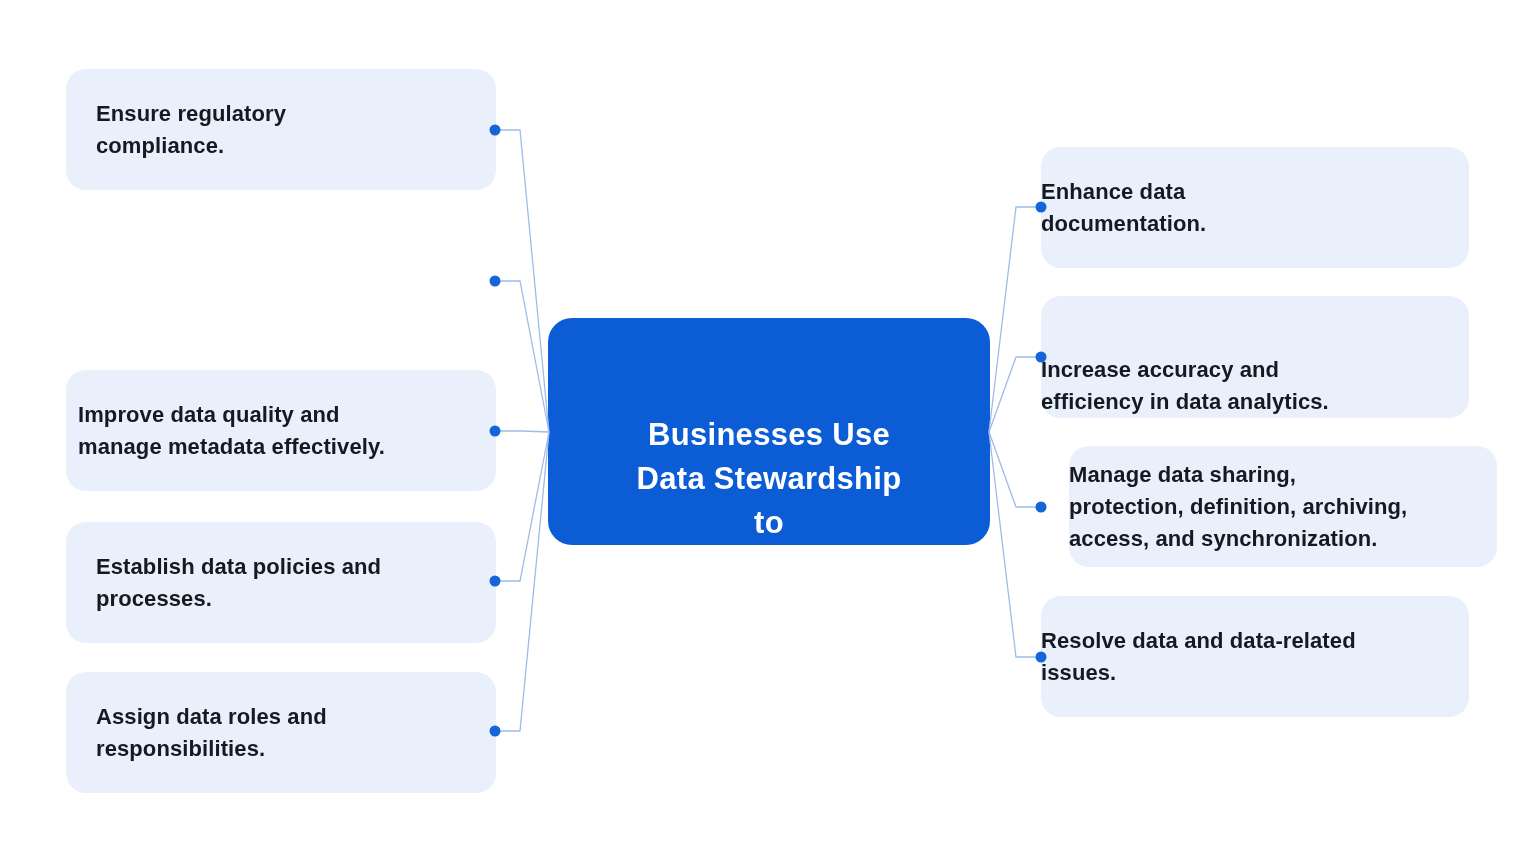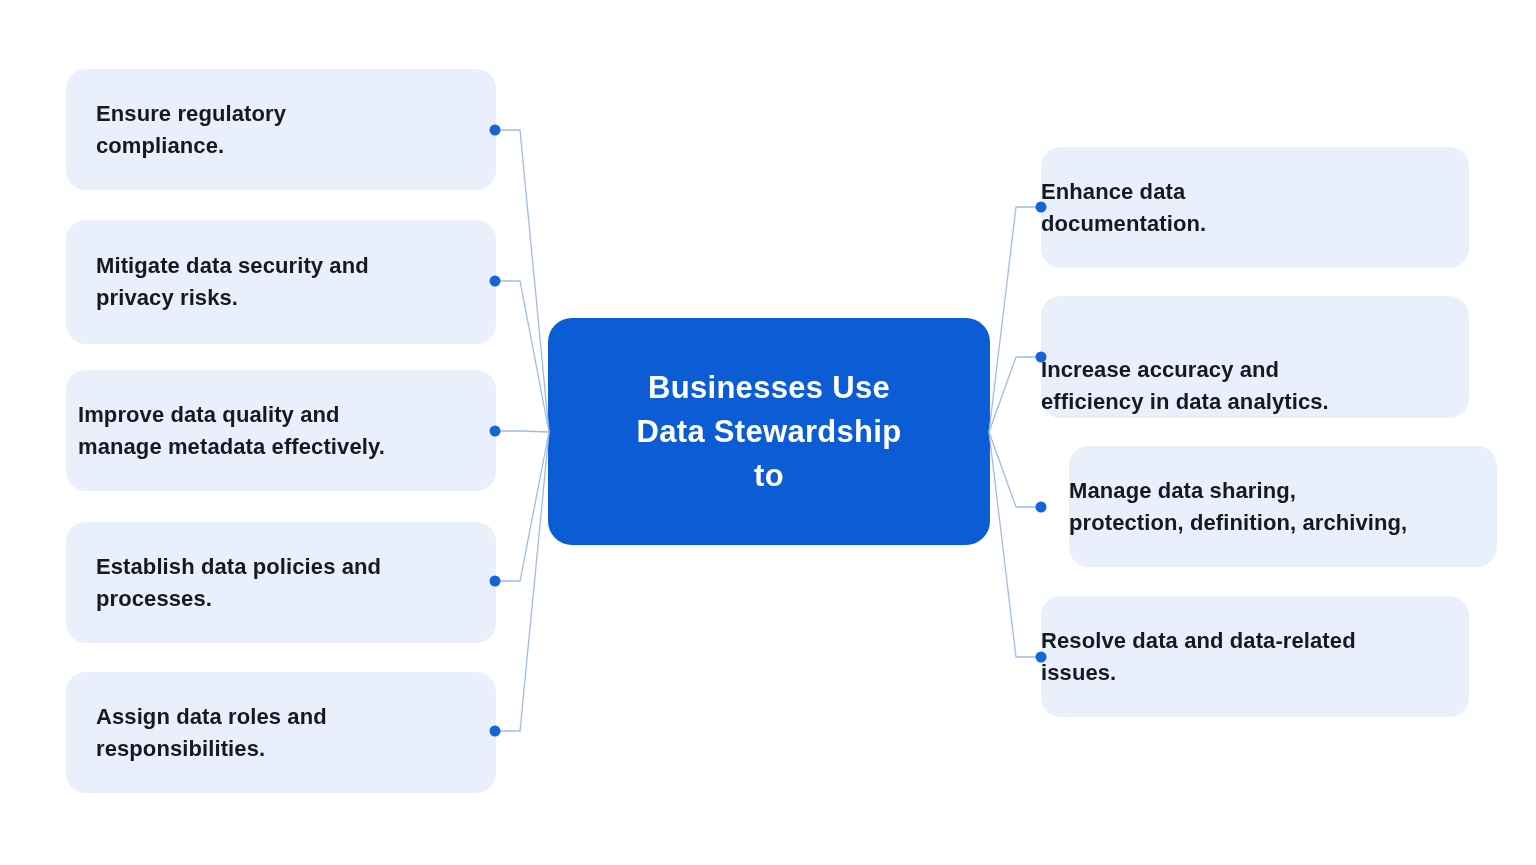--- a/index.html
+++ b/index.html
@@ -68,21 +68,21 @@
   .center-node {
     position: absolute;
     left: 548px;
     top: 318px;
     width: 442px;
     height: 227px;
     background: var(--center-bg);
     border-radius: 24px;
     display: flex;
     flex-direction: column;
-    justify-content: center;
+    justify-content: flex-end;
     align-items: center;
     z-index: 2;
   }
   .center-line {
     font-size: 31px;
     line-height: 44px;
     font-weight: 700;
     color: var(--center-text);
     letter-spacing: 0.3px;
     white-space: nowrap;
@@ -141,24 +141,20 @@
     <circle cx="1041" cy="207" r="5.5"></circle>
     <circle cx="1041" cy="357" r="5.5"></circle>
     <circle cx="1041" cy="507" r="5.5"></circle>
     <circle cx="1041" cy="657" r="5.5"></circle>
   </svg>
 
   <div class="card card-left l1">
     <div class="card-line">Ensure regulatory</div>
     <div class="card-line">compliance.</div>
   </div>
-  <div class="card card-left l2">
-    <div class="card-line">Mitigate data security and</div>
-    <div class="card-line">privacy risks.</div>
-  </div>
   <div class="card card-left l3">
     <div class="card-line">Improve data quality and</div>
     <div class="card-line">manage metadata effectively.</div>
   </div>
   <div class="card card-left l4">
     <div class="card-line">Establish data policies and</div>
     <div class="card-line">processes.</div>
   </div>
   <div class="card card-left l5">
     <div class="card-line">Assign data roles and</div>
@@ -175,19 +171,20 @@
     <div class="card-line">Enhance data</div>
     <div class="card-line">documentation.</div>
   </div>
   <div class="card card-right r2">
     <div class="card-line">Increase accuracy and</div>
     <div class="card-line">efficiency in data analytics.</div>
   </div>
   <div class="card card-right r3">
     <div class="card-line">Manage data sharing,</div>
     <div class="card-line">protection, definition, archiving,</div>
+    <div class="card-line">access, and synchronization.</div>
   </div>
   <div class="card card-right r4">
     <div class="card-line">Resolve data and data-related</div>
     <div class="card-line">issues.</div>
   </div>
 
 </div>
 
 </body></html>

